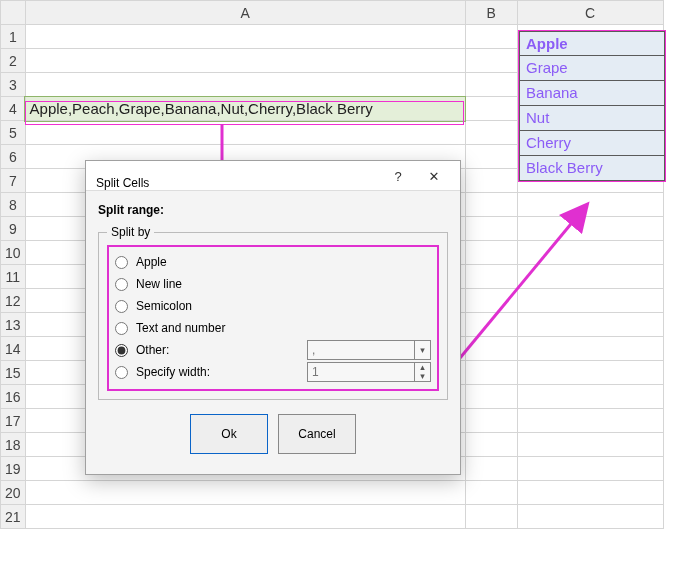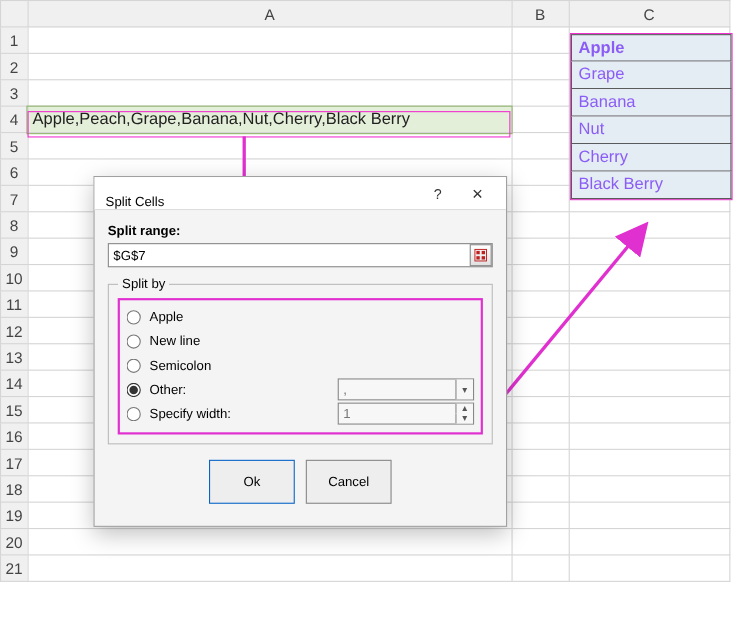--- a/index.html
+++ b/index.html
@@ -380,48 +380,40 @@
 </div>
 
 <div class="dialog">
   <div class="titlebar">
     <span class="title">Split Cells</span>
     <span class="tbtn">?</span>
     <span class="tbtn">✕</span>
   </div>
   <div class="dlg-body">
     <div class="label">Split range:</div>
-    <div class="range-wrap">
-      <input class="range-input" value="$G$7" style="">
-      <div class="range-btn">
-        <svg viewBox="0 0 16 16">
-            <rect x="2" y="2" width="12" height="12" fill="none" stroke="#c02020"></rect>
-            <rect x="3.5" y="3.5" width="3.5" height="3.5" fill="#c02020"></rect>
-            <rect x="9" y="3.5" width="3.5" height="3.5" fill="#c02020"></rect>
-            <rect x="3.5" y="9" width="3.5" height="3.5" fill="#c02020"></rect>
-            <rect x="9" y="9" width="3.5" height="3.5" fill="#c02020"></rect>
-          </svg>
-      </div>
-    </div>
 
 
     <fieldset>
       <legend>Split by</legend>
       <div class="splitby-inner">
         <label class="opt-row">
           <input type="radio" name="by" style="">
           <span>Apple</span>
         </label>
         <label class="opt-row">
           <input type="radio" name="by" style="">
           <span>New line</span>
         </label>
         <label class="opt-row">
           <input type="radio" name="by" style="">
           <span>Semicolon</span>
+        </label>
+        <label class="opt-row">
+          <input type="radio" name="by" style="">
+          <span>Text and number</span>
         </label>
         <div class="opt-row">
           <input type="radio" name="by" checked="" style="">
           <span>Other:</span>
           <div class="combo-wrap">
             <input class="field-combo" value="," style="">
             <div class="chev">▾</div>
           </div>
         </div>
         <div class="opt-row">

